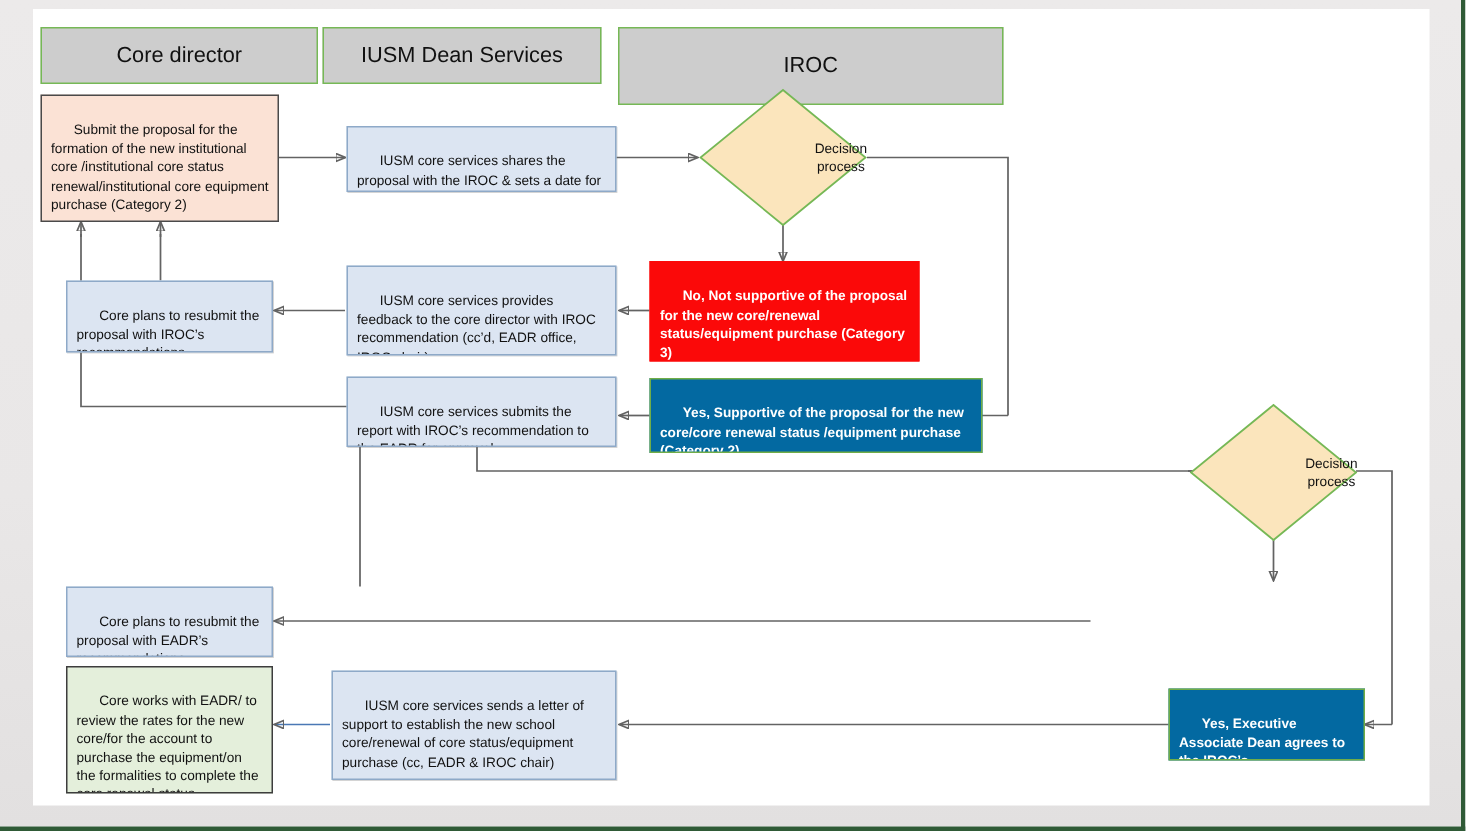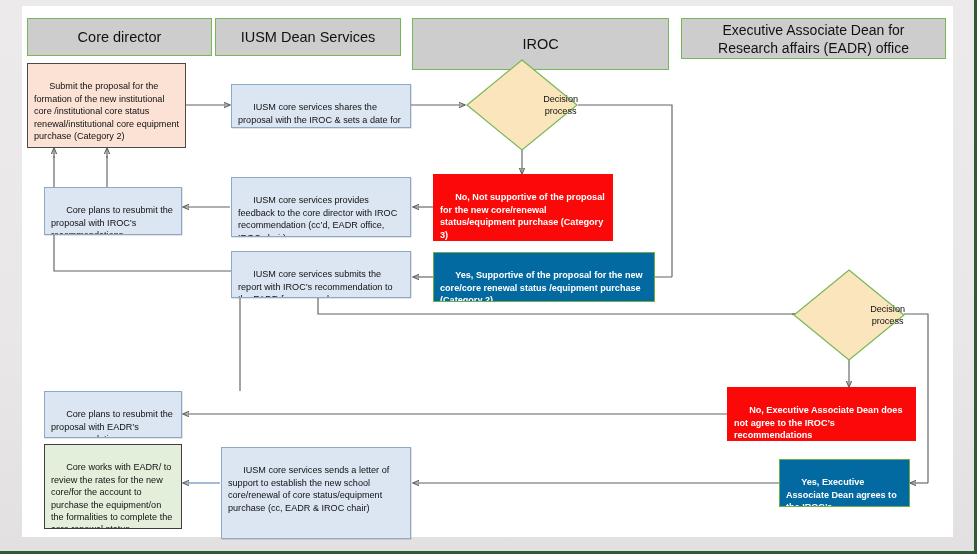--- a/index.html
+++ b/index.html
@@ -171,24 +171,20 @@
 
     <div class="lane-head" style="left:5px; top:12px; width:185px; height:38px;">
       <span>Core director</span>
     </div>
     <div class="lane-head" style="left:193px; top:12px; width:186px; height:38px;">
       <span>IUSM Dean Services</span>
     </div>
     <div class="lane-head" style="left:390px; top:12px; width:257px; height:52px;text-align:center;">
       <span>IROC</span>
     </div>
-    <div class="lane-head" style="left:659px; top:12px; width:265px; height:41px; font-size:14px;">
-      <span style="white-space:pre-line;">Executive Associate Dean for
-Research affairs (EADR) office</span>
-    </div>
 
     <div class="node box-peach" style="left:5px; top:57px; width:159px; height:85px;">
       <span>Submit the proposal for the formation of the new institutional core /institutional core status renewal/institutional core equipment purchase (Category 2)</span>
     </div>
 
     <div class="node box-blue" style="left:209px; top:78px; width:180px; height:44px;">
       <span>IUSM core services shares the proposal with the IROC &amp; sets a date for the team to review the proposal</span>
     </div>
 
     <div class="diamond" style="left:444px; top:53px; width:112px; height:92px;">
@@ -220,33 +216,30 @@
     </div>
 
     <div class="diamond" style="left:771px; top:263px; width:112px; height:92px;">
       <svg width="112" height="92" viewBox="0 0 112 92">
         <polygon points="56,1 111,46 56,91 1,46" fill="#fbe5bc" stroke="#76b856" stroke-width="1.2"></polygon>
       </svg>
       <span class="dlabel" style="white-space:pre-line;">Decision
 process</span>
     </div>
 
-    <div class="node box-red" style="left:705px; top:381px; width:189px; height:54px;">
-      <span>No, Executive Associate Dean does not agree to the IROC’s recommendations</span>
-    </div>
 
     <div class="node box-green" style="left:757px; top:453px; width:131px; height:48px;">
       <span>Yes, Executive Associate Dean agrees to the IROC’s recommendation s</span>
     </div>
 
     <div class="node box-blue" style="left:22px; top:385px; width:138px; height:47px;">
       <span>Core plans to resubmit the proposal with EADR’s recommendations</span>
     </div>
 
-    <div class="node box-blue" style="left:199px; top:441px; width:190px; height:92px;">
+    <div class="node box-blue" style="left:199px; top:441px; width:190px; height:73px;">
       <span>IUSM core services sends a letter of support to establish the new school core/renewal of core status/equipment purchase (cc, EADR &amp; IROC chair)</span>
     </div>
 
     <div class="node box-lightgreen" style="left:22px; top:438px; width:138px; height:85px;">
       <span>Core works with EADR/ to review the rates for the new core/for the account to purchase the equipment/on the formalities to complete the core renewal status</span>
     </div>
 
   </div>
 </div>
 

